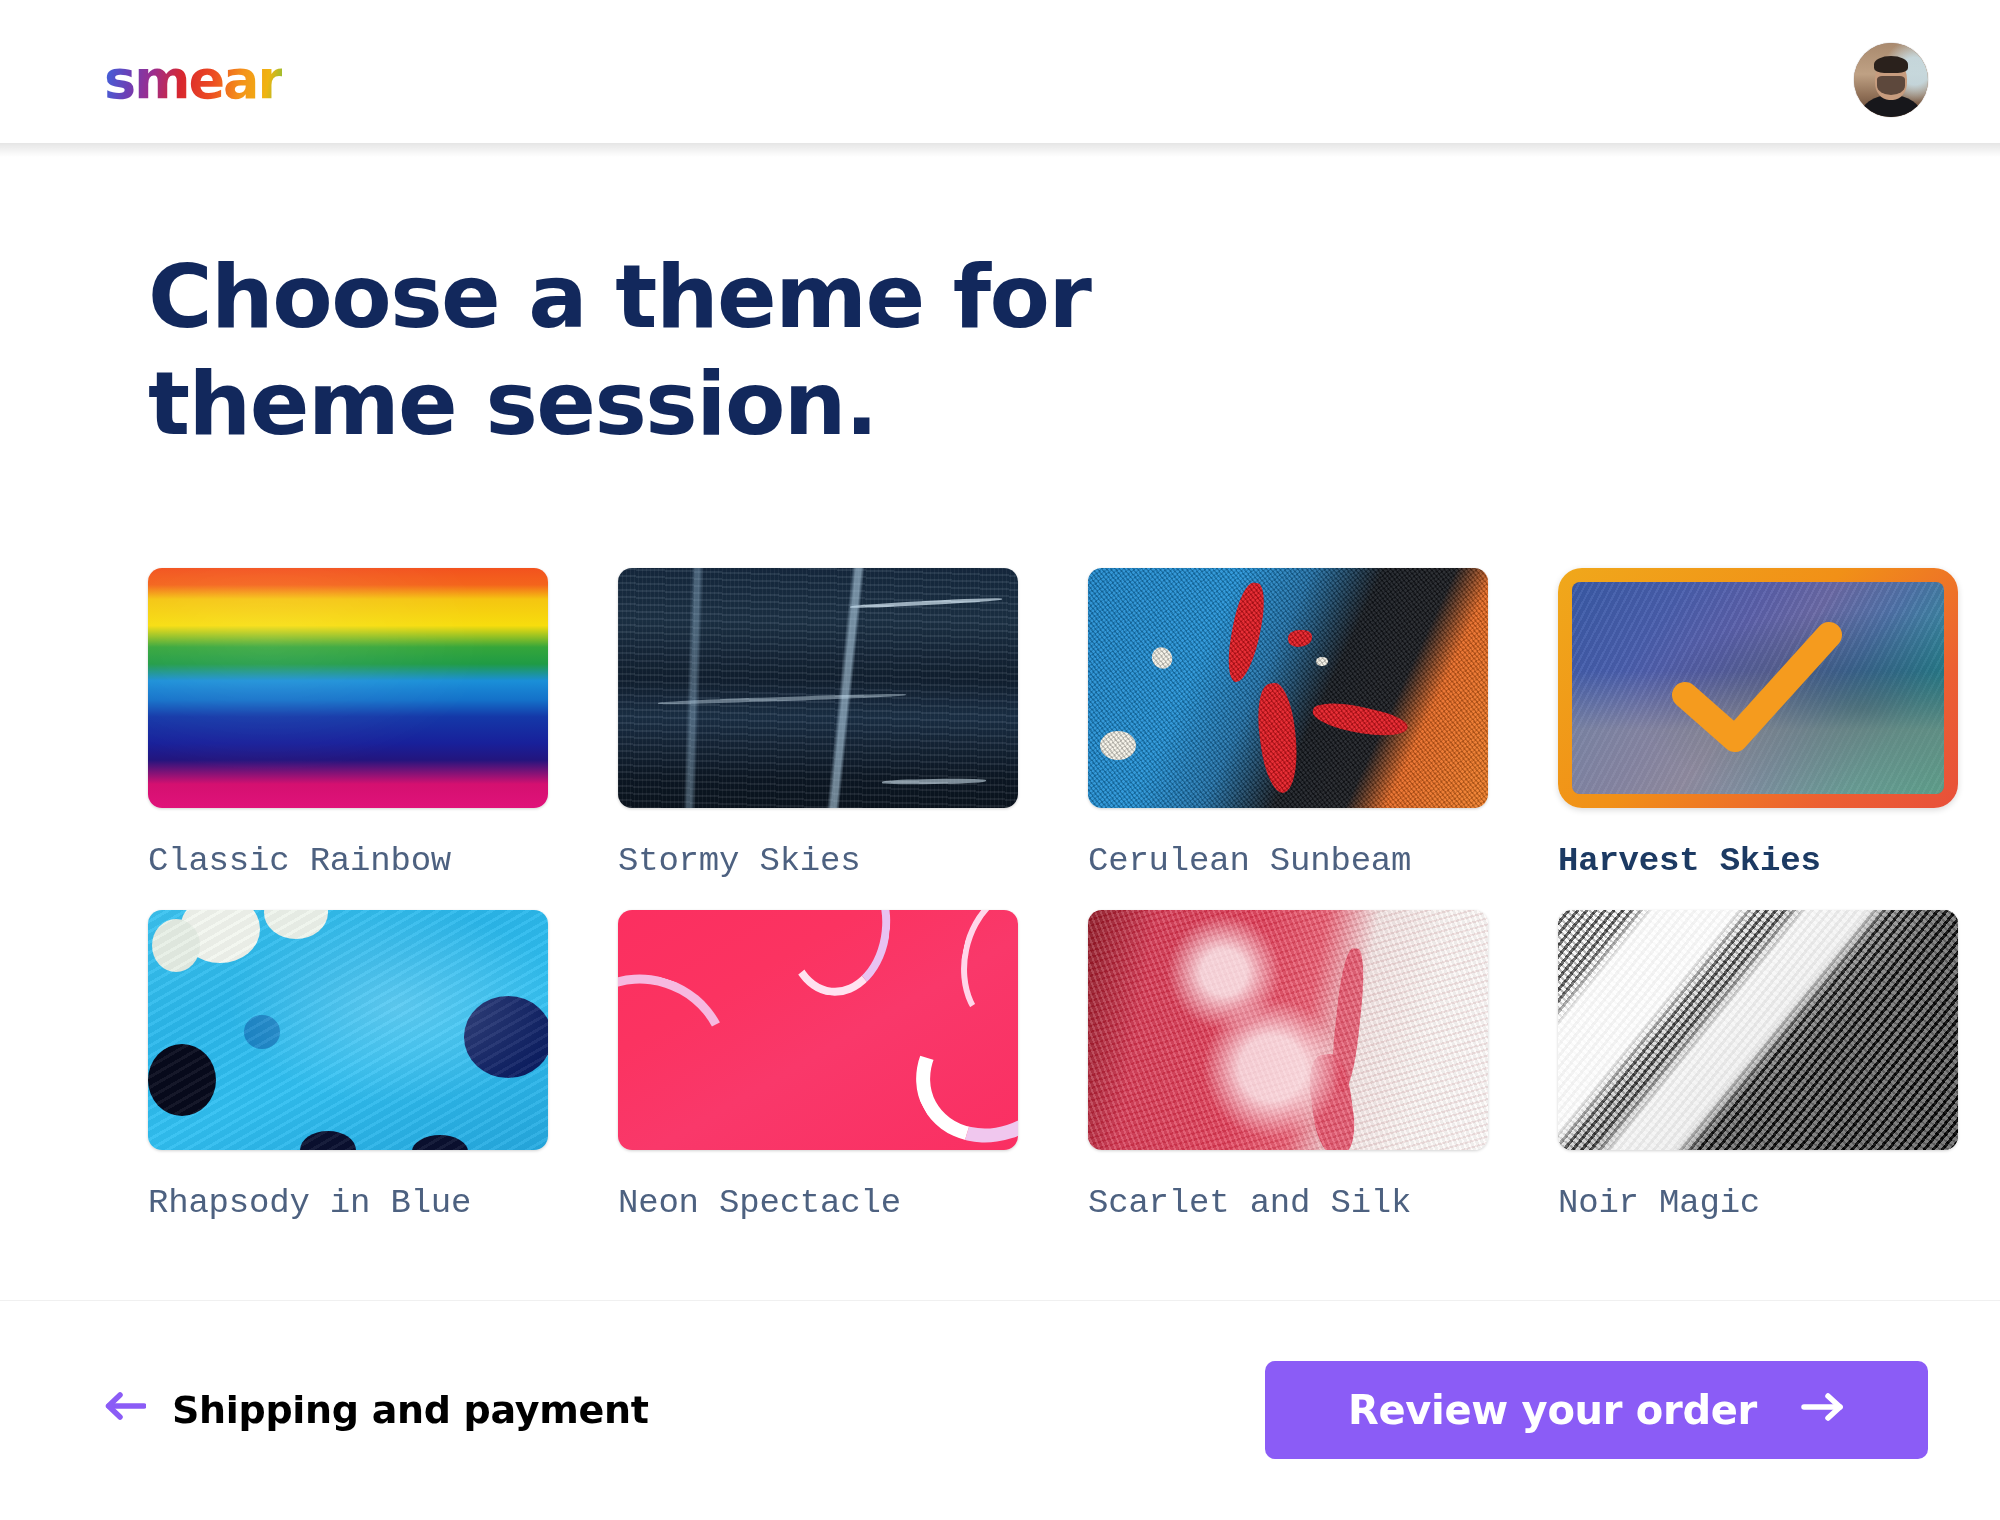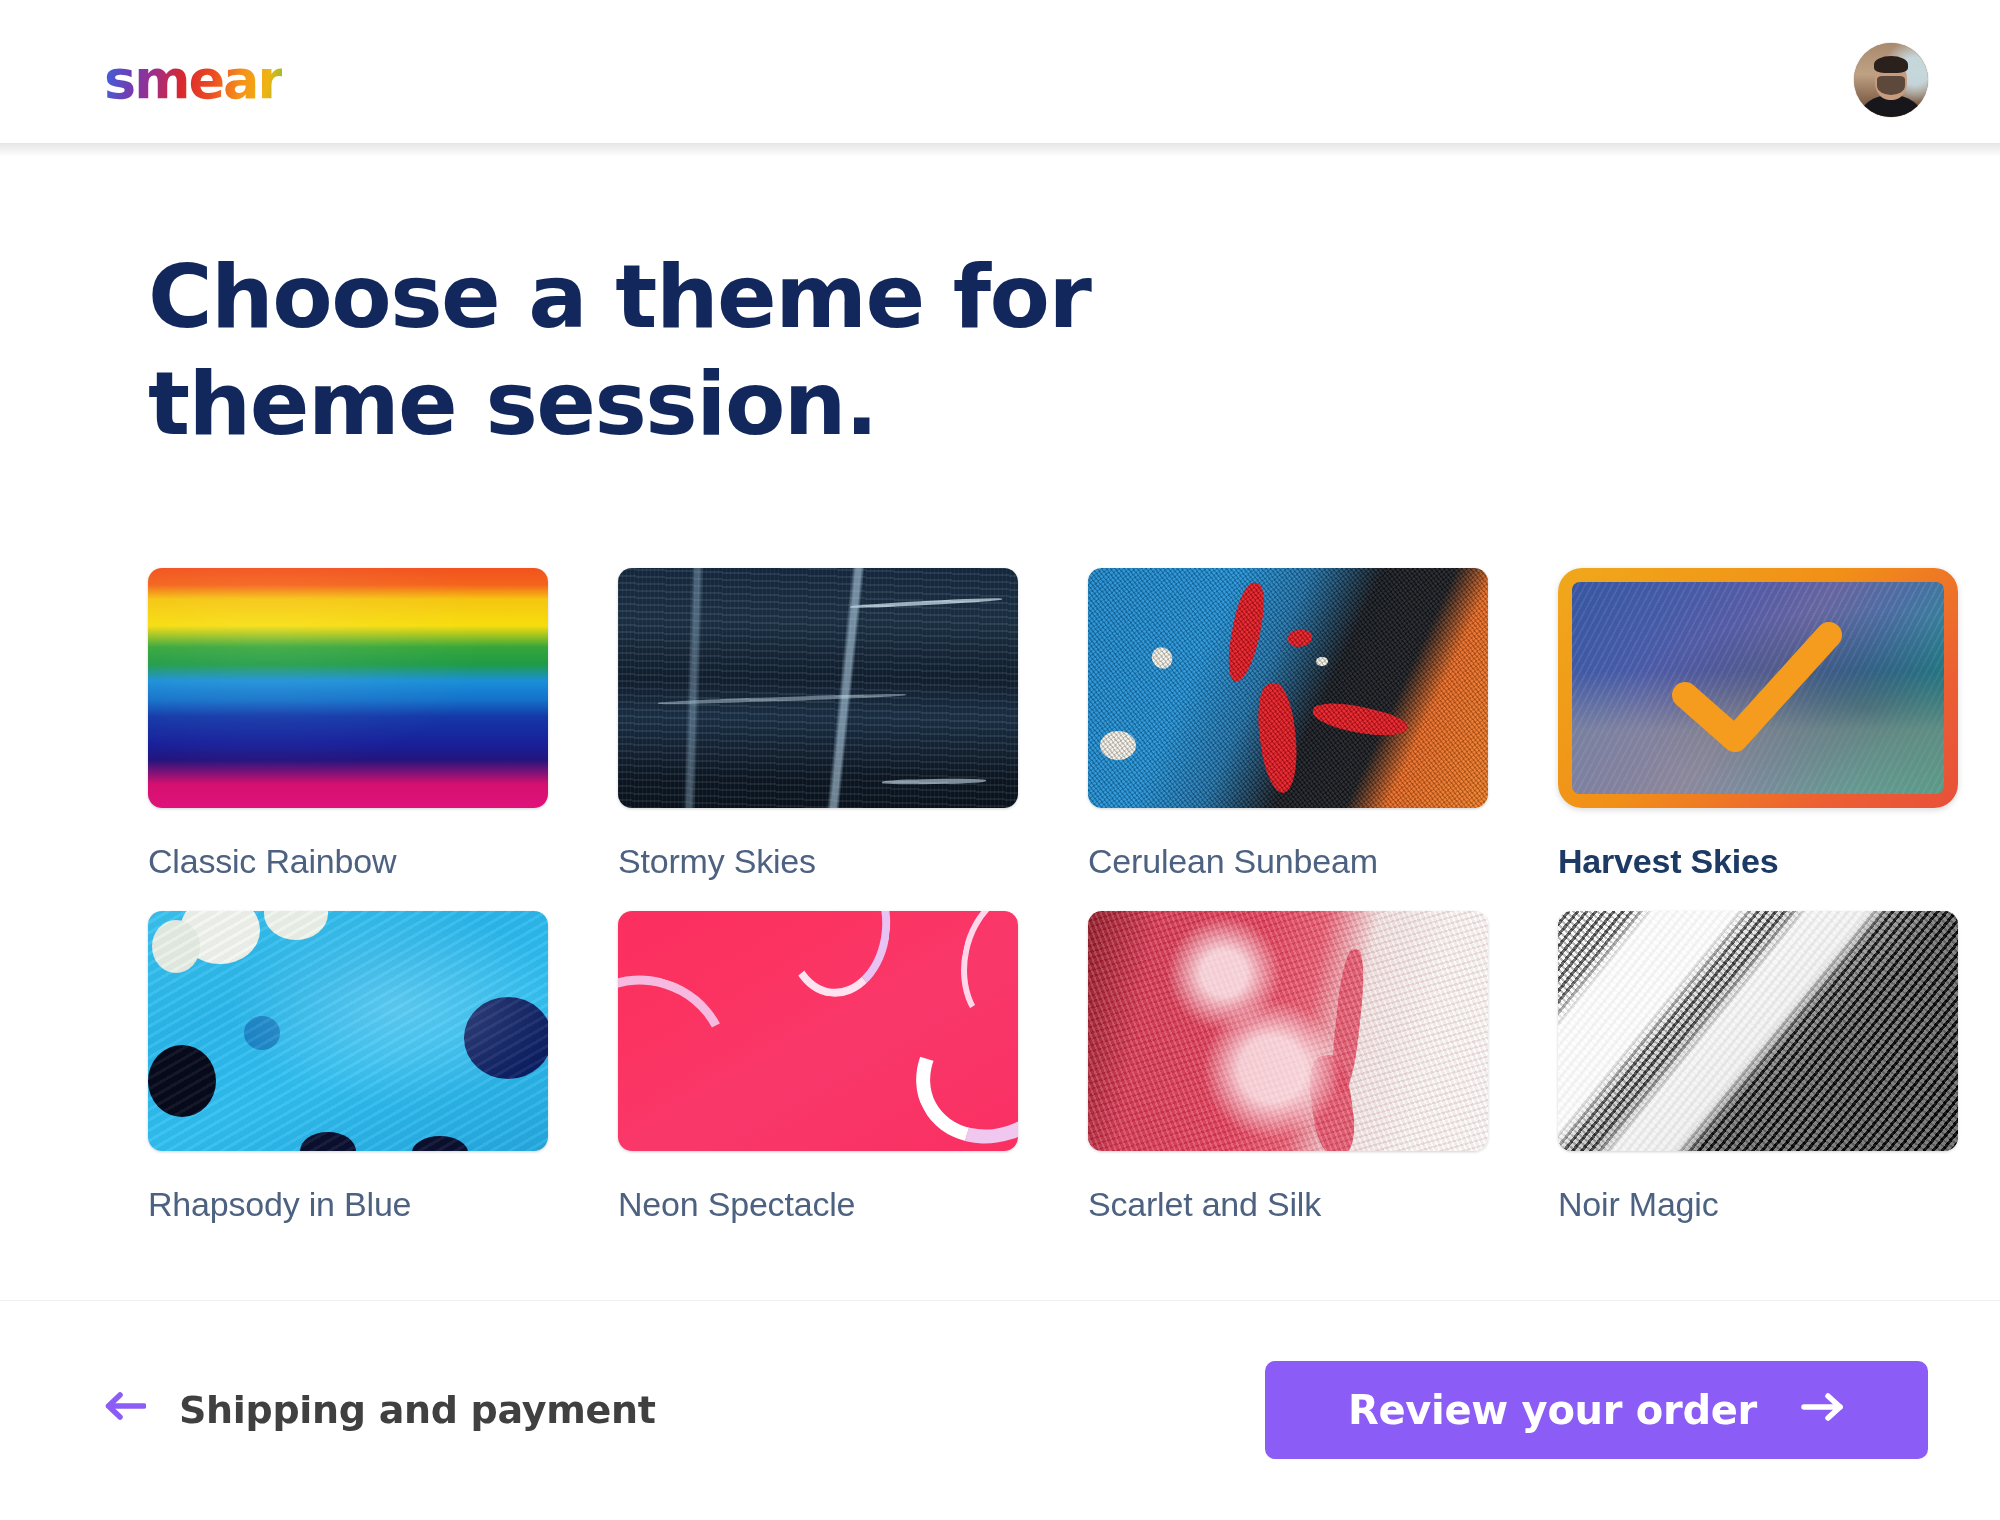--- a/index.html
+++ b/index.html
@@ -117,21 +117,21 @@
     position:absolute;left:0;top:0;width:400px;height:240px;
     display:flex;align-items:center;justify-content:center;
     pointer-events:none;
   }
   .check svg{width:190px;height:150px;}
 
   .card-label{
     margin-top:34px;
     font-size:34px;
     color:#4d6180;
-    font-family:Liberation Sans, sans-serif;
+    font-family:Liberation Mono, monospace;
     letter-spacing:-0.2px;
     white-space:nowrap;
   }
   .card.selected .card-label{color:#1c3a63;font-weight:bold;}
 
   
   .art{position:absolute;inset:0;}
 
   
   .art-rainbow{
@@ -271,22 +271,22 @@
     background:#ffffff;
     display:flex;align-items:center;justify-content:space-between;
     padding:0 72px 0 104px;
     z-index:20;
   }
   .footer:before{
     content:"";position:absolute;left:0;right:0;top:0;height:1px;
     background:rgba(0,0,0,0.06);
   }
   .back-link{
-    display:flex;align-items:center;gap:33px;
-    color:#404040;font-size:38px;font-weight:bold;
+    display:flex;align-items:center;gap:26px;
+    color:#000000;font-size:38px;font-weight:bold;
     font-family:"DejaVu Sans", sans-serif;
     cursor:pointer;background:none;border:none;
     letter-spacing:-0.3px;
   }
   .back-link svg{width:42px;height:34px;flex:0 0 auto;}
   .cta{
     display:flex;align-items:center;gap:44px;
     background:#8b5cf6;color:#ffffff;
     border:none;border-radius:10px;
     padding:0 83px;height:98px;

